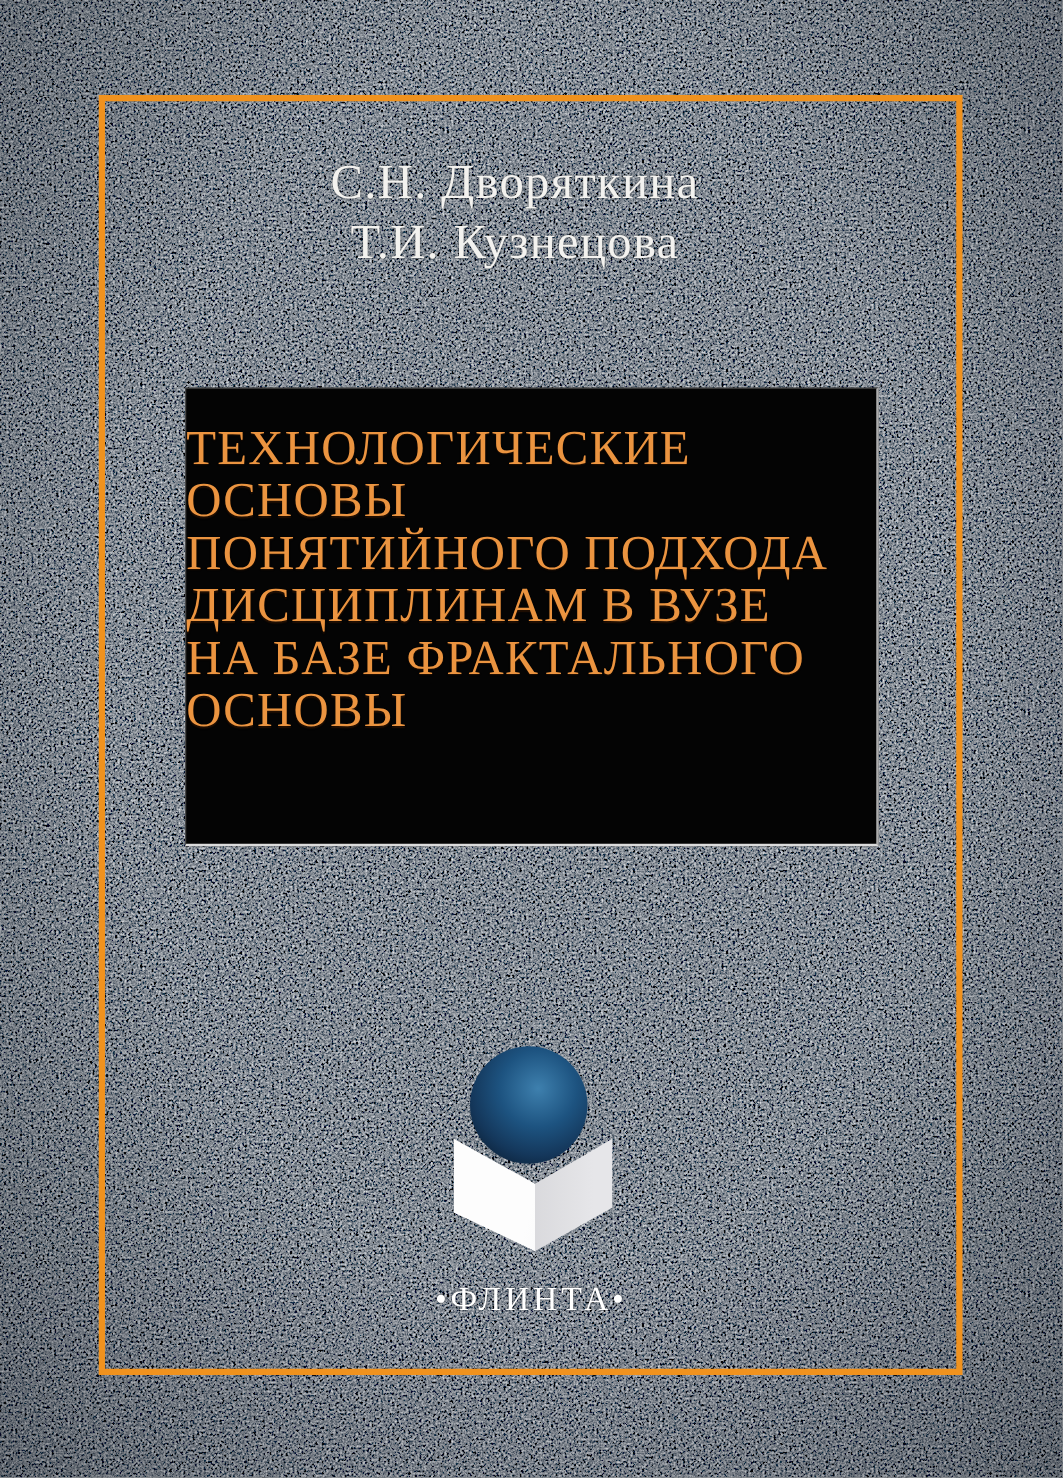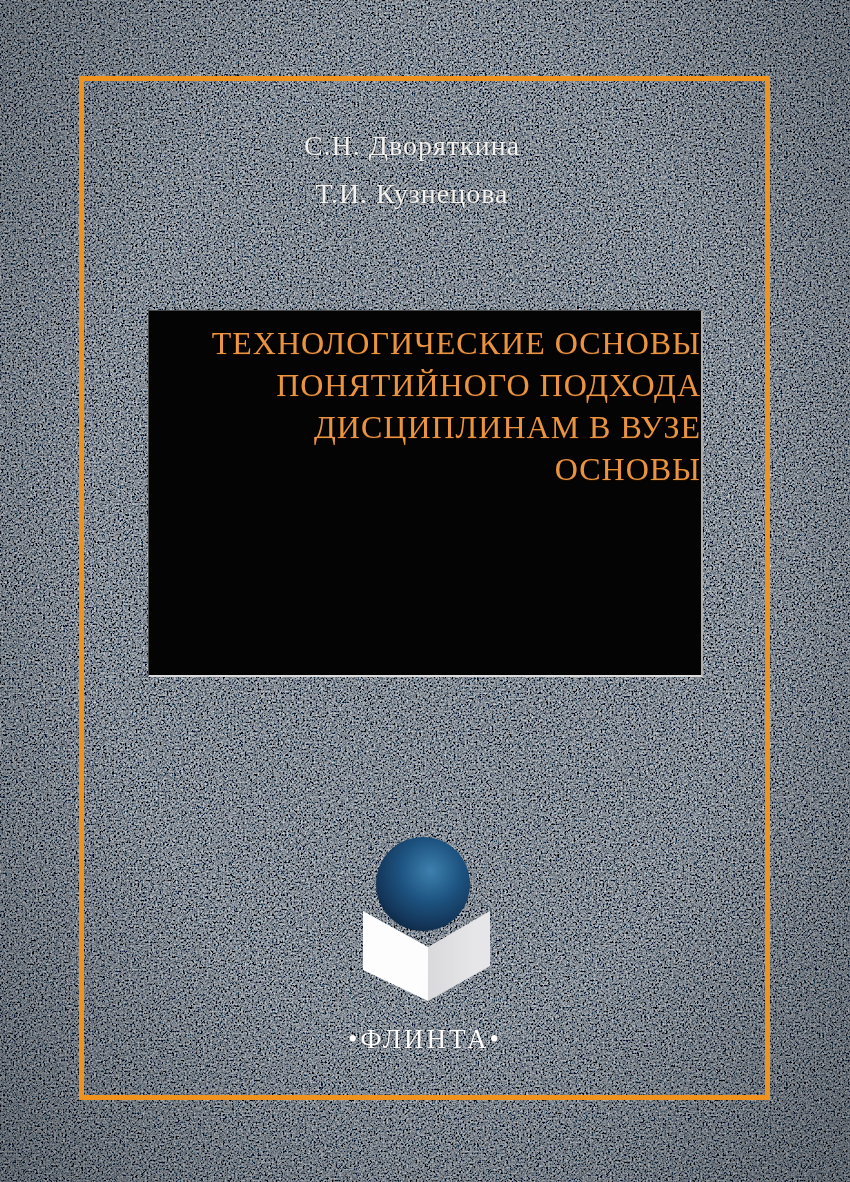--- a/index.html
+++ b/index.html
@@ -28,40 +28,40 @@
     left: 79px; top: 76px;
     width: 691px; height: 1024px;
     border: 5px solid var(--frame, #F0921E);
     box-sizing: border-box;
   }
   .authors {
     position: absolute;
     left: 0; top: 122px; width: 824px;
     text-align: center;
     color: var(--author-text, #F3F2EF);
-    font-size: 28px;
+    font-size: 39px;
     line-height: 48px;
     letter-spacing: 1px;
     text-shadow: 0 0 2px rgba(0,0,0,0.55);
   }
   .title-box {
     position: absolute;
     left: 148px; top: 310px;
     width: 555px; height: 367px;
     box-sizing: border-box;
     background: var(--title-box, #040404);
     border: 1px solid rgba(185,185,185,0.38);
     border-right: 2px solid rgba(245,245,245,0.70);
     border-bottom: 2px solid rgba(250,250,250,0.88);
   }
   .title {
-    padding-top: 11px;
-    text-align: right;
+    padding-top: 27px;
+    text-align: left;
     color: var(--title-text, #EB9440);
-    font-size: 32px;
+    font-size: 39px;
     line-height: 42px;
     letter-spacing: 1px;
     text-shadow: 0 1px 1px rgba(60,25,0,0.55);
   }
   .logo {
     position: absolute;
     left: 360px; top: 833px;
     width: 135px; height: 178px;
   }
   .sphere {
@@ -118,20 +118,21 @@
   <div class="authors">
     <div>С.Н. Дворяткина</div>
     <div>Т.И. Кузнецова</div>
   </div>
 
   <div class="title-box">
     <div class="title">
       <div>ТЕХНОЛОГИЧЕСКИЕ ОСНОВЫ</div>
       <div>ПОНЯТИЙНОГО ПОДХОДА</div>
       <div>ДИСЦИПЛИНАМ В ВУЗЕ</div>
+      <div>НА БАЗЕ ФРАКТАЛЬНОГО</div>
       <div>ОСНОВЫ</div>
     </div>
   </div>
 
   <div class="logo">
     <div class="sphere"></div>
     <div class="face face-left"></div>
     <div class="face face-right"></div>
   </div>
 

